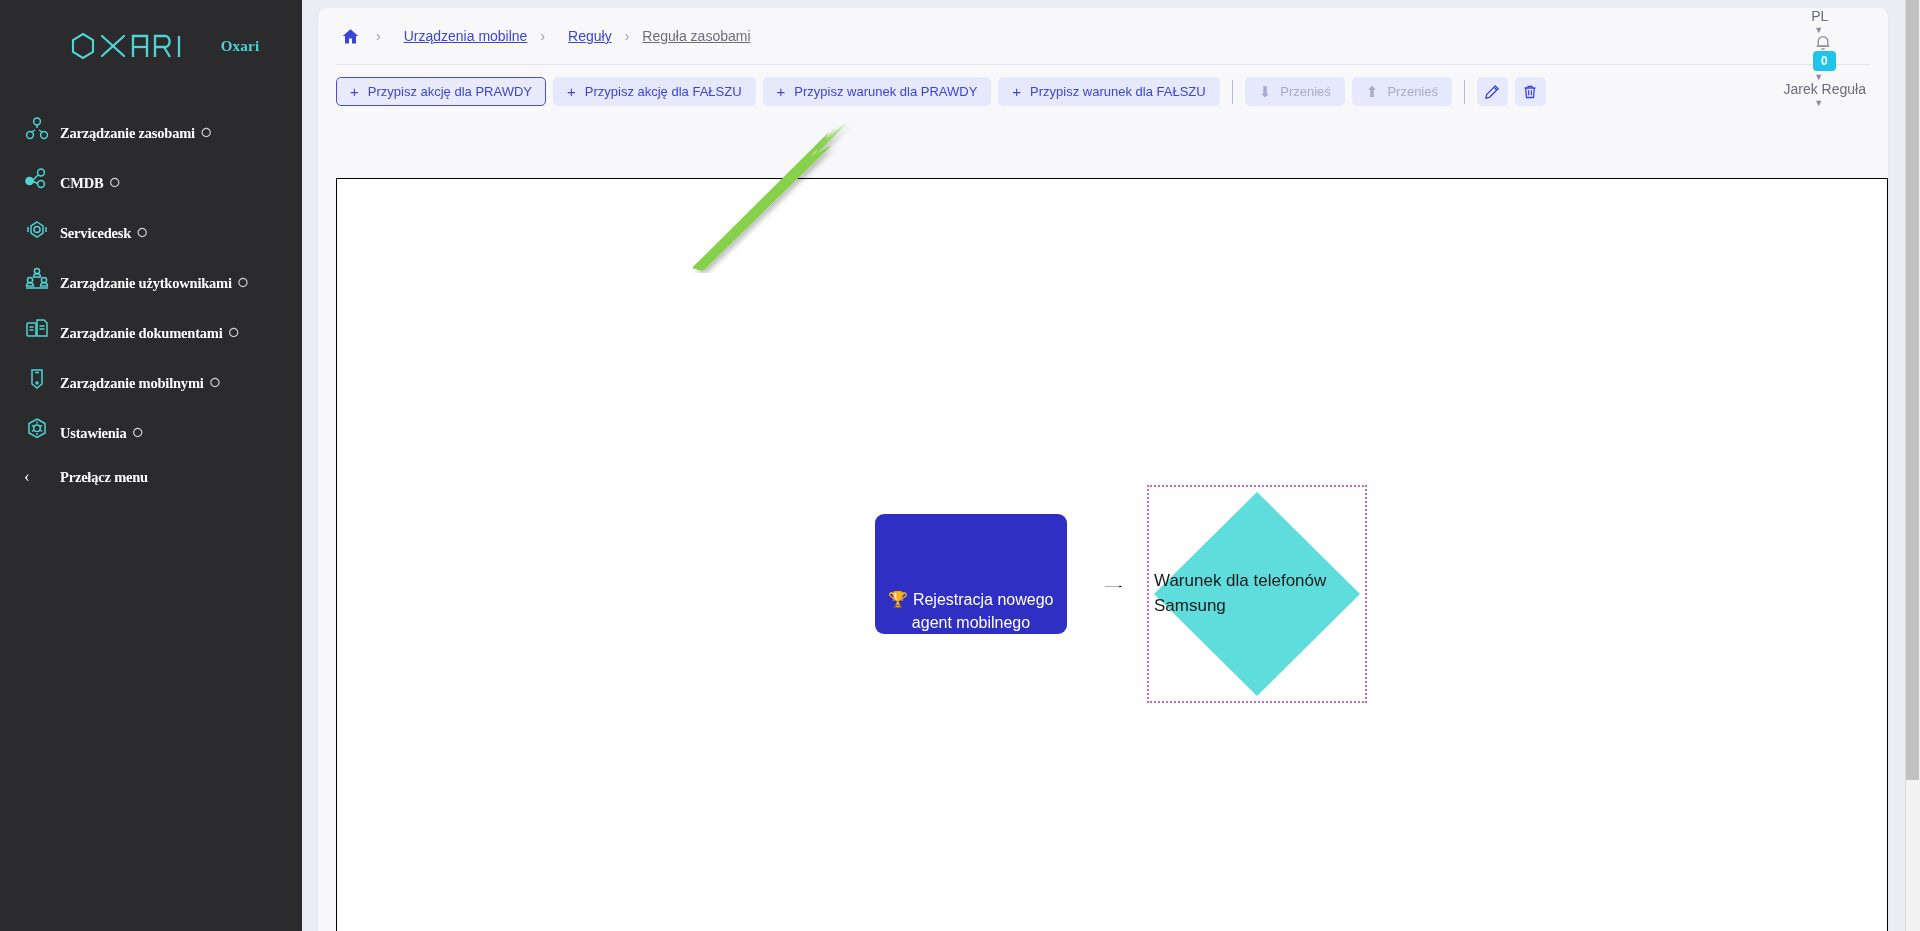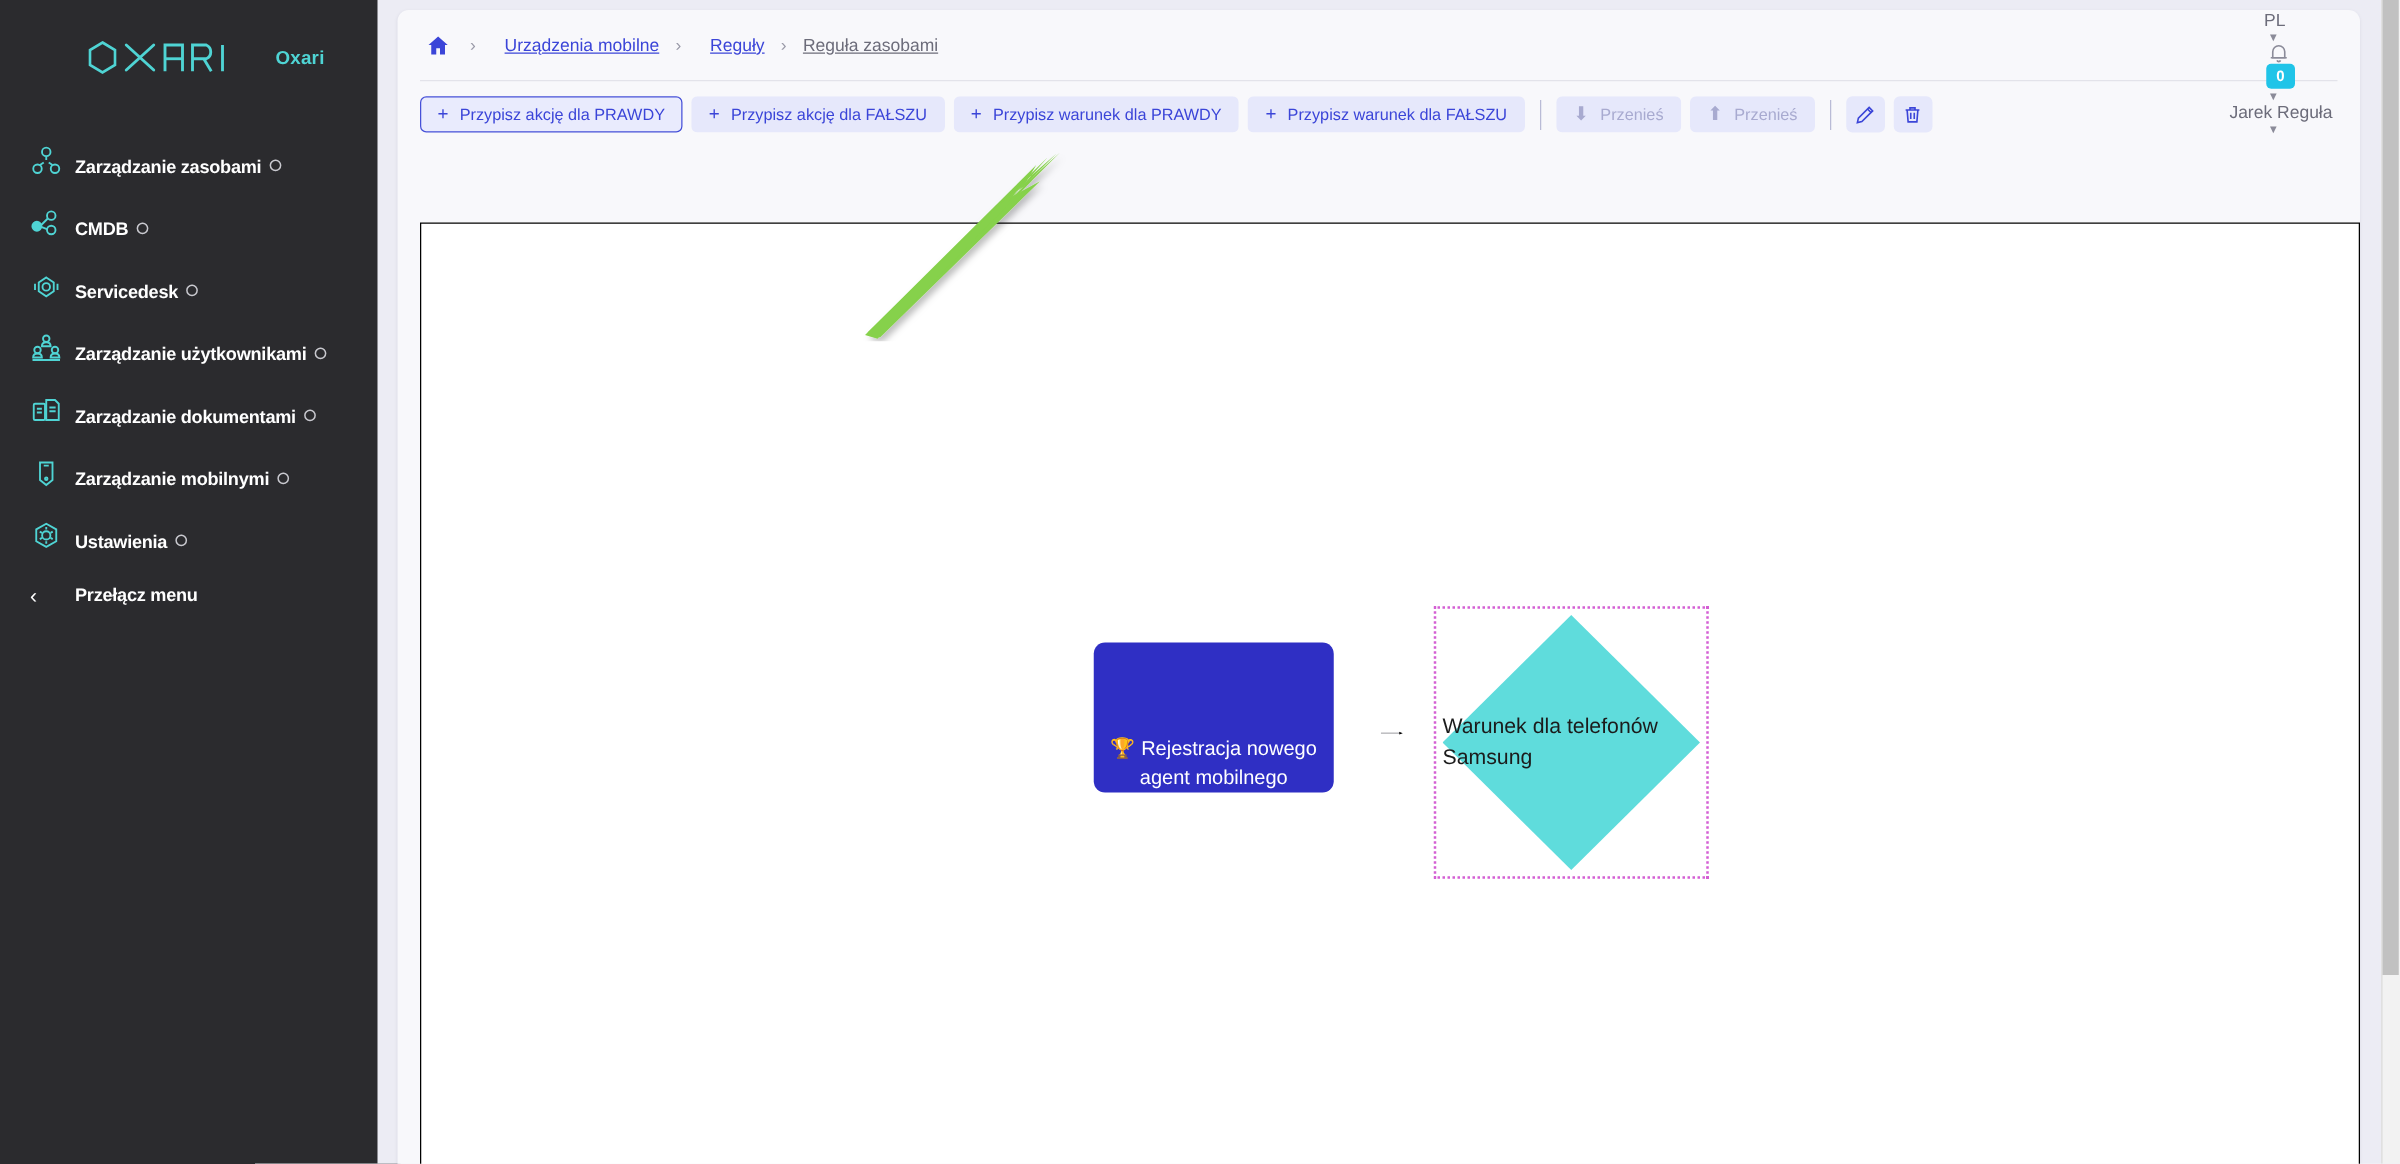--- a/index.html
+++ b/index.html
@@ -12,20 +12,21 @@
   #app { position: relative; width: 1920px; height: 931px; background: #ececf4; }
 
   
   .sidebar {
     position: absolute; left: 0; top: 0;
     width: 328px; height: 931px;
     background: #2b2b2e;
     border-top-right-radius: 10px;
     border-bottom-right-radius: 10px;
     overflow: hidden;
+    font-family: Liberation Serif, serif;
   }
   .brand { height: 92px; display: flex; align-items: center; justify-content: center; gap: 12px; }
   .brand-logo { display: flex; align-items: center; }
   .brand-sub { color: #4fd4d4; font-size: 15px; font-weight: bold; letter-spacing: .2px; }
 
   .nav-item {
     position: relative;
     height: 50px;
     display: flex; align-items: flex-end;
     padding: 0 18px 0 24px;

